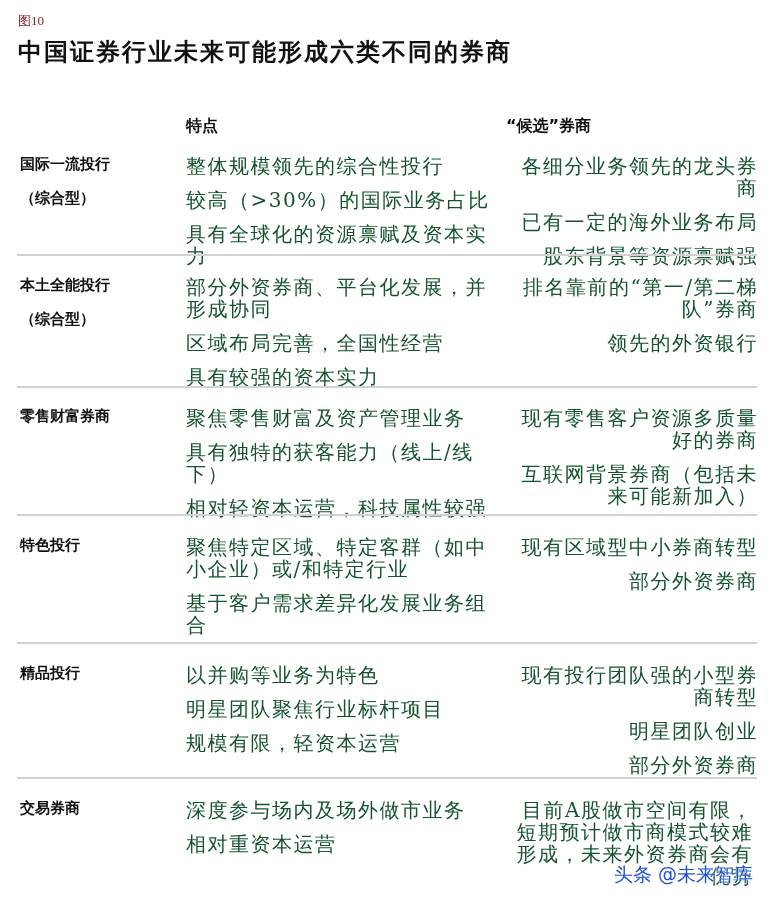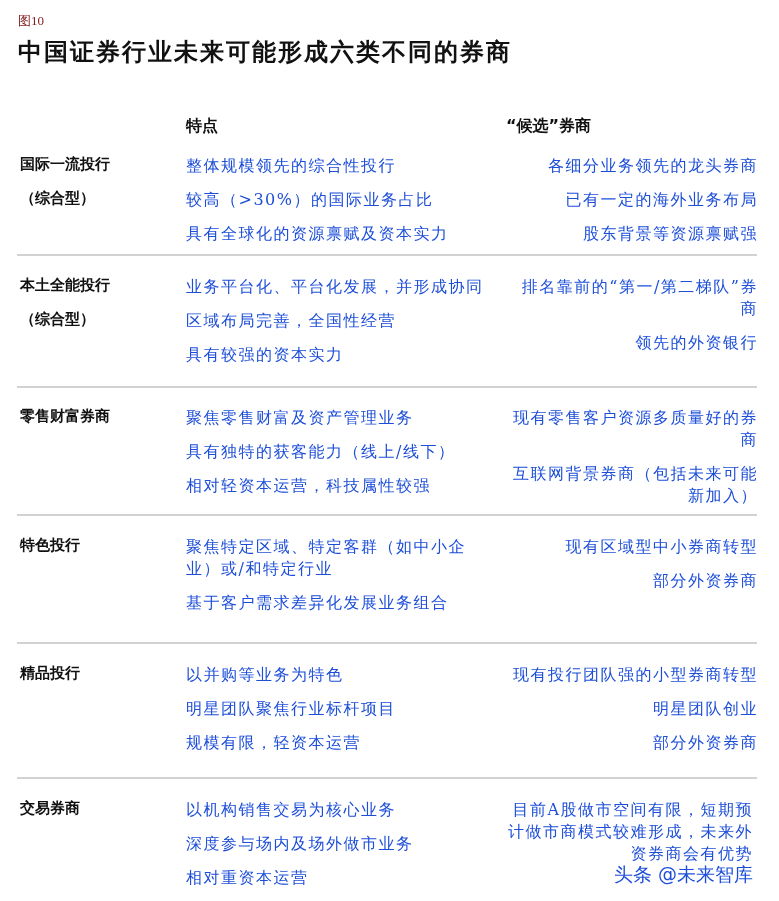--- a/index.html
+++ b/index.html
@@ -26,22 +26,22 @@
     .section { position: absolute; left: 0; width: 779px; }
     .cat {
       position: absolute; left: 20px;
       font-family: Liberation Mono, monospace;
       font-weight: bold; font-size: 15px; line-height: 34px; color: #111;
     }
     .cat .line { display: block; }
     .feat { position: absolute; left: 186px; width: 310px; }
     .cand { position: absolute; left: 508px; width: 250px; text-align: right; }
     .item {
-      font-size: 16px; line-height: 22px; letter-spacing: 1.5px;
-      color: #1d4ed8; margin-bottom: 12px;
+      font-size: 20px; line-height: 22px; letter-spacing: 1.5px;
+      color: #14532d; margin-bottom: 12px;
     }
     .divider {
       position: absolute; left: 17px; width: 740px; height: 2px;
       background: #d2d2d2;
     }
     .watermark {
       position: absolute; left: 614px; top: 862px;
       font-family: "DejaVu Sans", "Liberation Sans", sans-serif;
       font-size: 19px; color: #1d4ed8;
       text-shadow: 0 0 2px #fff, 0 0 2px #fff;
@@ -73,21 +73,21 @@
   </div>
 </div>
 <div class="divider" style="top:254px;"></div>
 
 <div class="section" style="top:276px;">
   <div class="cat" style="top:-6px;">
     <span class="line">本土全能投行</span>
     <span class="line">（综合型）</span>
   </div>
   <div class="feat">
-    <div class="item">业务平台化、平台化发展，并形成协同</div>
+    <div class="item">部分外资券商、平台化发展，并形成协同</div>
     <div class="item">区域布局完善，全国性经营</div>
     <div class="item">具有较强的资本实力</div>
   </div>
   <div class="cand">
     <div class="item">排名靠前的“第一/第二梯队”券商</div>
     <div class="item">领先的外资银行</div>
   </div>
 </div>
 <div class="divider" style="top:386px;"></div>
 
@@ -137,21 +137,20 @@
     <div class="item">部分外资券商</div>
   </div>
 </div>
 <div class="divider" style="top:777px;"></div>
 
 <div class="section" style="top:799px;">
   <div class="cat" style="top:-6px;">
     <span class="line">交易券商</span>
   </div>
   <div class="feat">
-    <div class="item">以机构销售交易为核心业务</div>
     <div class="item">深度参与场内及场外做市业务</div>
     <div class="item">相对重资本运营</div>
   </div>
   <div class="cand" style="width:245px;">
     <div class="item">目前A股做市空间有限，短期预计做市商模式较难形成，未来外资券商会有优势</div>
   </div>
 </div>
 
 <div class="watermark">头条 @未来智库</div>
 

